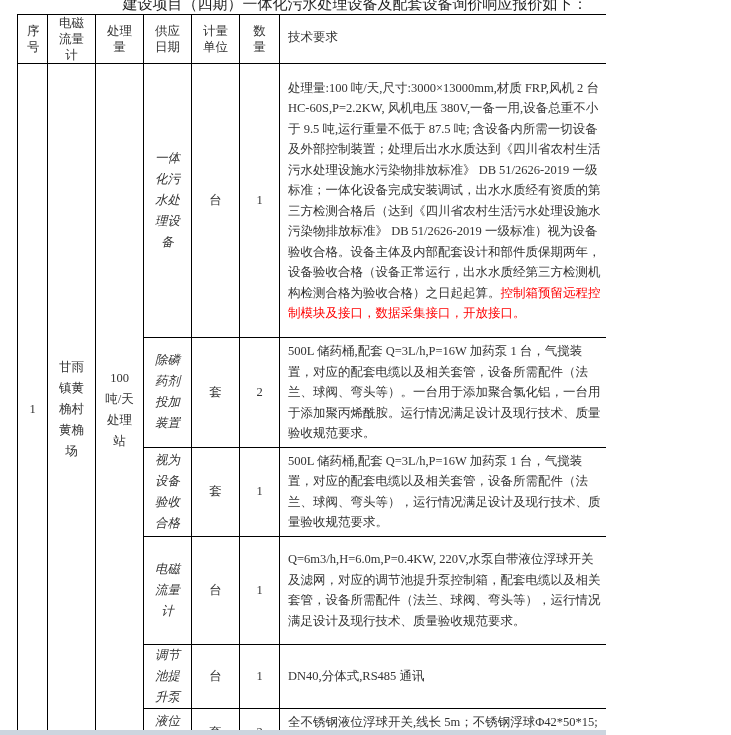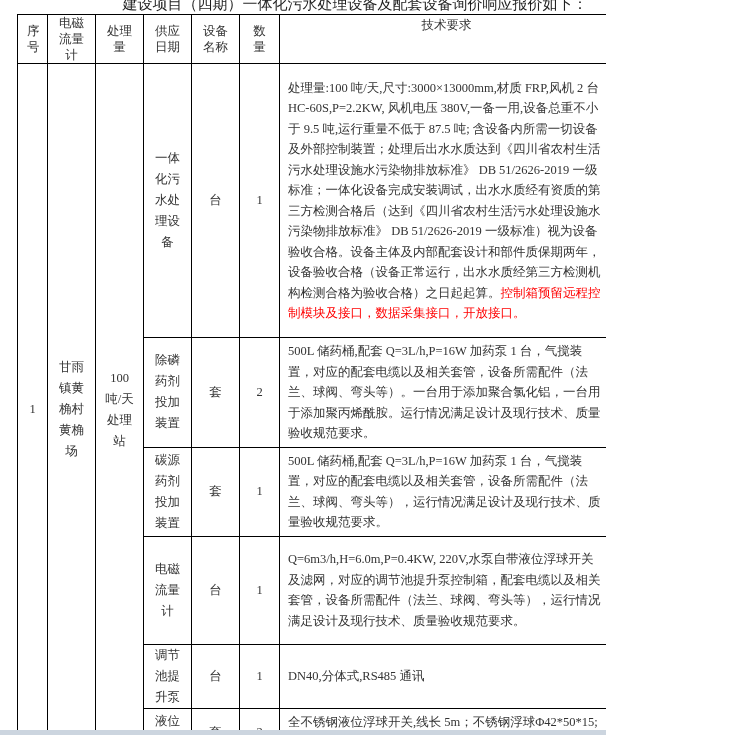--- a/index.html
+++ b/index.html
@@ -42,37 +42,38 @@
   
   tr.hdr { height: 44px; }
   tr.hdr th {
     text-align: center;
     vertical-align: middle;
     padding: 0 9px;
     line-height: 16px;
     margin-top: 16px;
   }
   tr.hdr th.th-spec {
-    text-align: center;
+    text-align: left;
     vertical-align: top;
-    padding: 2px 8px;
+    padding: 14px 8px;
   }
   
   td.g-cell {
     text-align: center;
     vertical-align: middle;
     padding: 0 9px;
     line-height: 21px;
   }
   
   td.c-dev {
     text-align: center;
     vertical-align: middle;
     padding: 0 10px;
     line-height: 21px;
+    font-style: italic;
   }
   td.c-unit, td.c-qty {
     text-align: center;
     vertical-align: middle;
     padding: 0 4px;
   }
   td.c-spec {
     text-align: left;
     vertical-align: middle;
     padding: 3px 8px;
@@ -115,21 +116,21 @@
       <col style="width:334px">
         <col style="width:57px">
         <col style="width:54px">
     </colgroup>
     <thead>
       <tr class="hdr">
         <th>序号</th>
         <th>电磁流量计</th>
         <th>处理量</th>
         <th>供应日期</th>
-        <th>设备名称</th>
+        <th>计量单位</th>
         <th>数量</th>
         <th class="th-spec">技术要求</th>
         <th>报价（元）</th>
         <th>之日起起算</th>
       </tr>
     </thead>
     <tbody>
       <tr class="row-0">
         <td class="g-cell" rowspan="6">1</td>
         <td class="g-cell" rowspan="6">甘雨镇黄桷村黄桷场</td>
@@ -143,21 +144,21 @@
       </tr>
       <tr class="row-1">
         <td class="c-dev">除磷药剂投加装置</td>
         <td class="c-unit">套</td>
         <td class="c-qty">2</td>
         <td class="c-spec"><span>500L 储药桶,配套 Q=3L/h,P=16W 加药泵 1 台，气搅装置，对应的配套电缆以及相关套管，设备所需配件（法兰、球阀、弯头等）。一台用于添加聚合氯化铝，一台用于添加聚丙烯酰胺。运行情况满足设计及现行技术、质量验收规范要求。</span></td>
         <td class="c-price"></td>
         <td class="c-date"></td>
       </tr>
       <tr class="row-2">
-        <td class="c-dev">碳源药剂投加装置</td>
+        <td class="c-dev">视为设备验收合格</td>
         <td class="c-unit">套</td>
         <td class="c-qty">1</td>
         <td class="c-spec"><span>500L 储药桶,配套 Q=3L/h,P=16W 加药泵 1 台，气搅装置，对应的配套电缆以及相关套管，设备所需配件（法兰、球阀、弯头等），运行情况满足设计及现行技术、质量验收规范要求。</span></td>
         <td class="c-price"></td>
         <td class="c-date"></td>
       </tr>
       <tr class="row-3">
         <td class="c-dev">电磁流量计</td>
         <td class="c-unit">台</td>
         <td class="c-qty">1</td>

